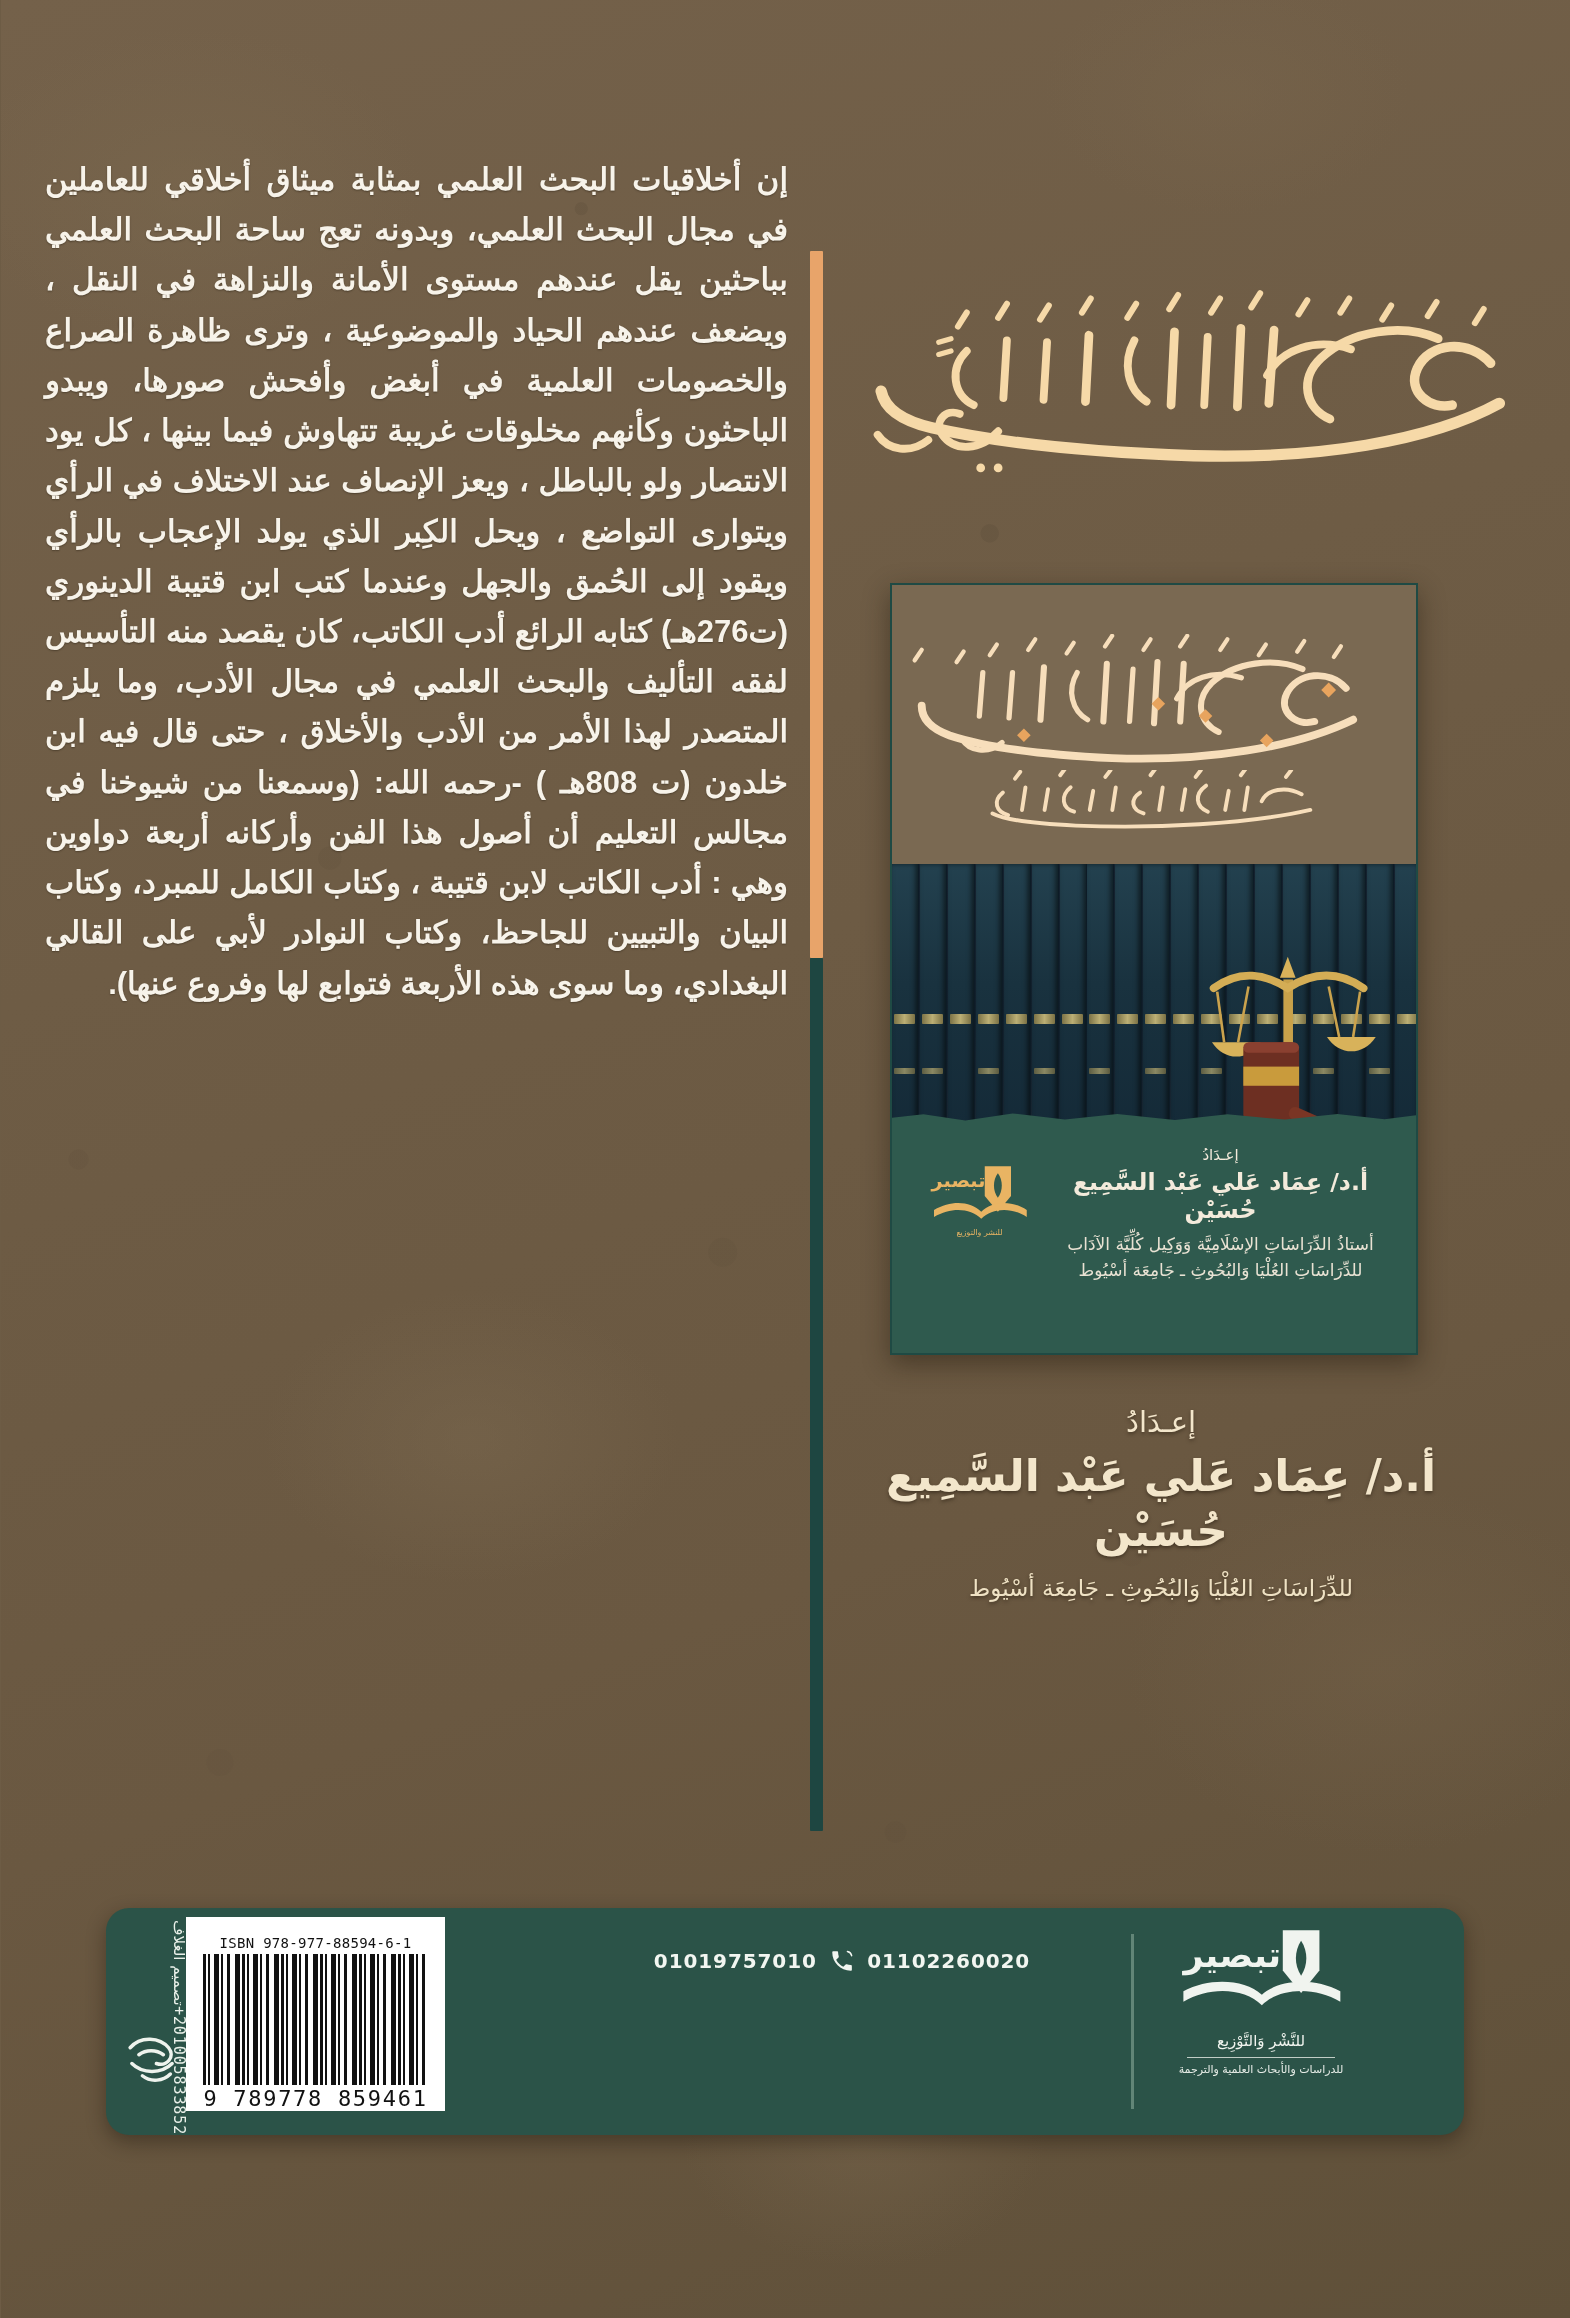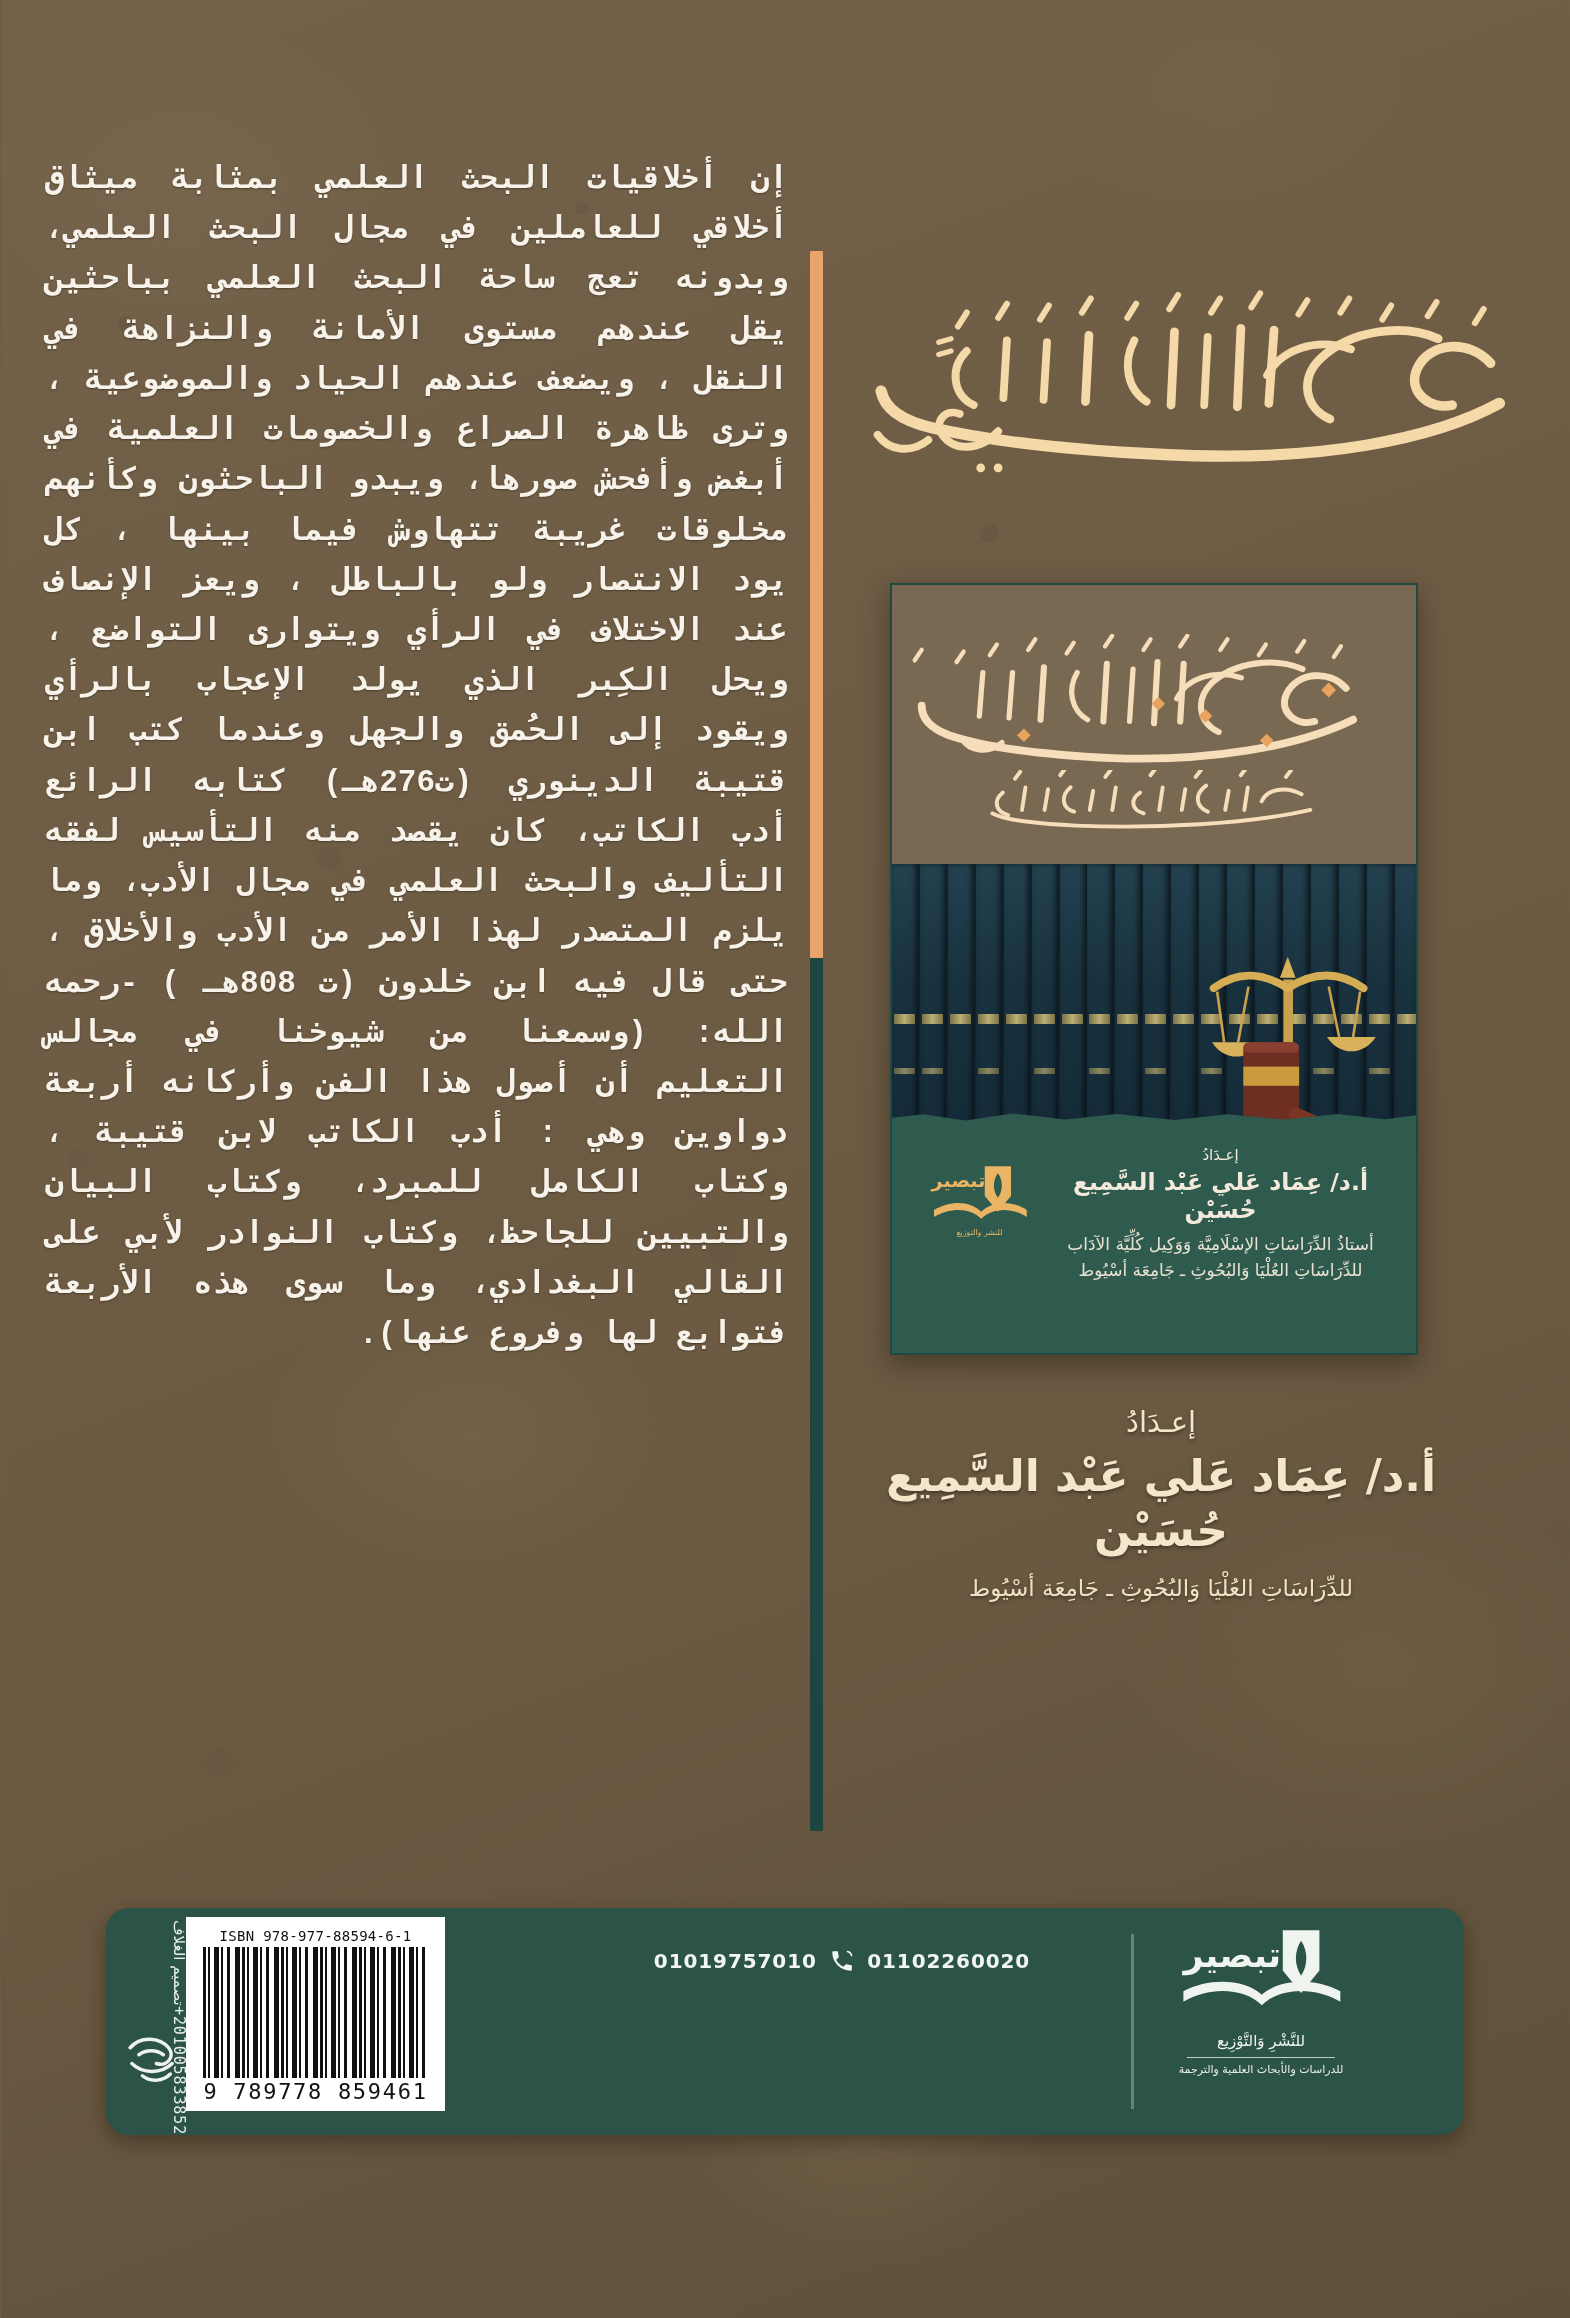--- a/index.html
+++ b/index.html
@@ -41,21 +41,21 @@
     opacity:.85;
   }
 
   
   #blurb{
     position:absolute;
     left:45px;top:155px;width:743px;
     text-align:justify;
     direction:rtl;
     color:#f7f3ea;
-    font-family:Liberation Mono, monospace;
+    font-family:Liberation Sans, sans-serif;
     font-weight:700;
     font-size:31px;
     line-height:1.62;
     letter-spacing:0px;
     text-shadow:0 0.9px 1.7px rgba(40,30,18,.45);
     z-index:6;
   }
   #blurb p{margin:0 0 0 0;}
   #blurb p.tail{text-align:justify;}
 
@@ -163,21 +163,21 @@
 
   
   #bottom-bar{
     position:absolute;left:106px;top:1908px;width:1358px;height:227px;
     background:#2b5348;border-radius:23px;z-index:8;
     box-shadow:0 7px 19px rgba(25,18,10,.4);
   }
   #barcode-box{
     position:absolute;left:186px;top:1917px;width:259px;height:194px;
     background:#ffffff;z-index:9;display:flex;flex-direction:column;
-    align-items:center;justify-content:center;padding-top:3.5px;box-sizing:border-box;
+    align-items:center;justify-content:flex-end;padding-top:3.5px;box-sizing:border-box;
   }
   #isbn-label{
     font-family:"DejaVu Sans Mono","Liberation Mono",monospace;
     font-size:14px;color:#111;letter-spacing:0.3px;direction:ltr;
   }
   #bars{
     width:225px;height:131px;margin-top:3.5px;
     background:repeating-linear-gradient(90deg,
       #111 0 2.6px, #fff 2.6px 5.2px, #111 5.2px 7px, #fff 7px 11.3px,
       #111 11.3px 15.7px, #fff 15.7px 18.3px, #111 18.3px 20px, #fff 20px 24.4px,

